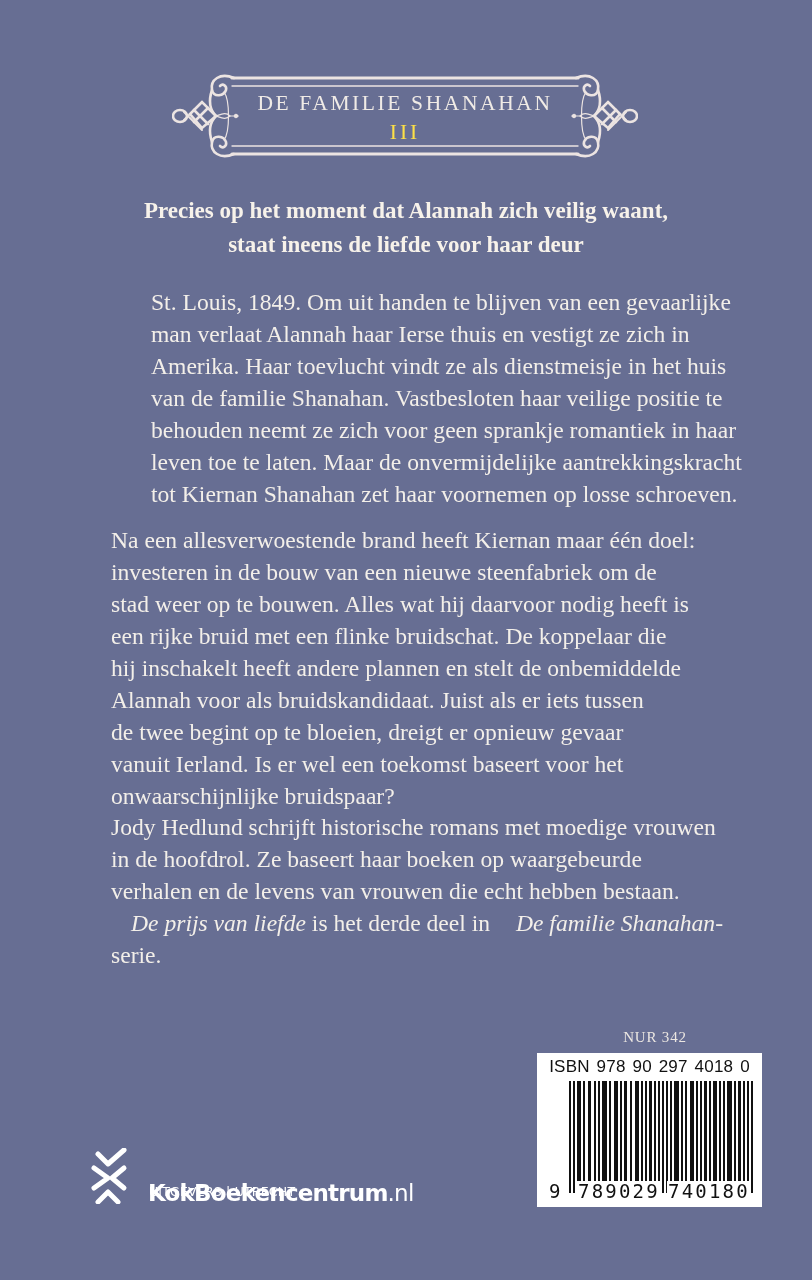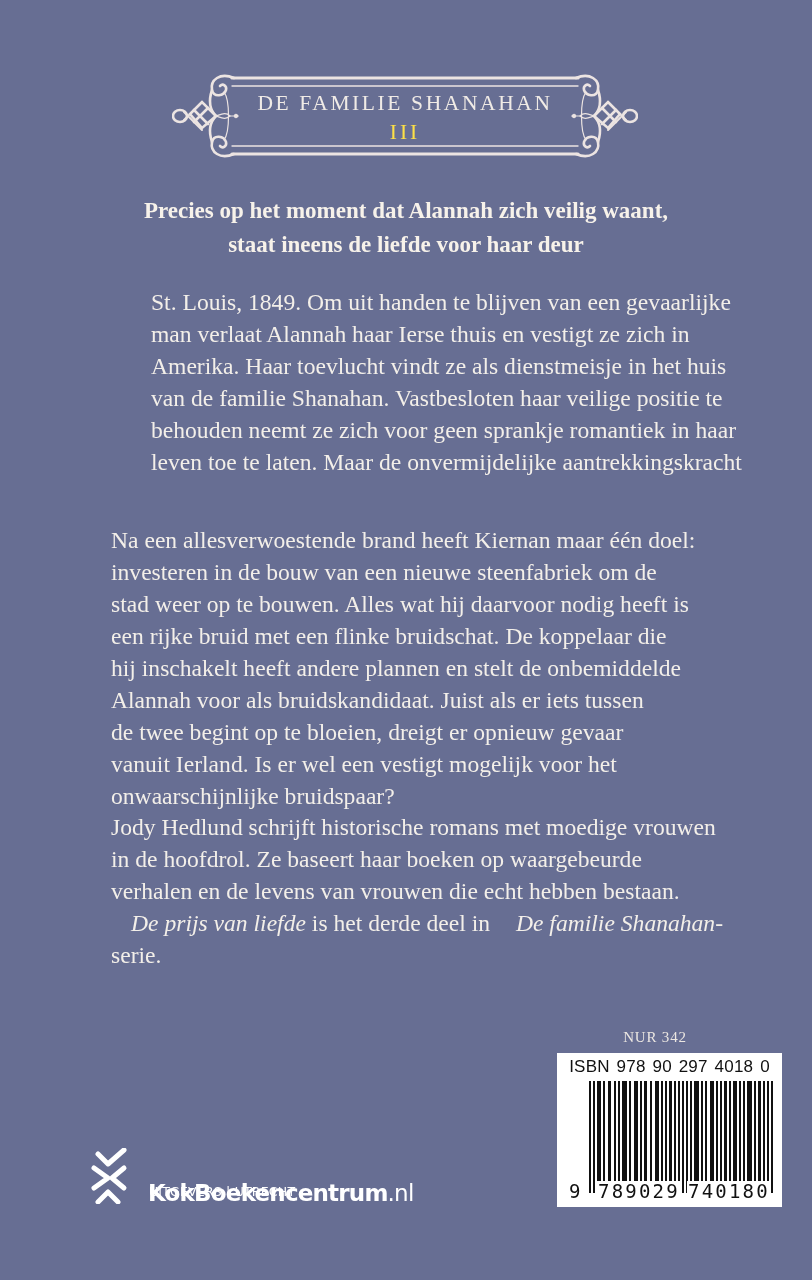--- a/index.html
+++ b/index.html
@@ -38,21 +38,20 @@
   #para2 { top: 524px; }
   #para3 { top: 811px; }
   .it { font-style: italic; margin-left: 20px; }
   .nur {
     position: absolute; left: 600px; width: 110px; top: 1029px;
     text-align: center; font-size: 15px; letter-spacing: 0.8px; color: #ece7e2;
   }
   .barcode-box {
     position: absolute; left: 537px; top: 1053px; width: 225px; height: 154px;
     background: #ffffff;
-    margin-left: 20px;
   }
   .isbn-label {
     position: absolute; left: 0; right: 0; top: 4px; text-align: center;
     font-family: "Liberation Sans", "DejaVu Sans", sans-serif;
     font-size: 17px; color: #111; letter-spacing: 0.2px; word-spacing: 2px;
   }
   .bars { position: absolute; left: 0; top: 28px; }
   .ean-digits {
     position: absolute; top: 128px;
     font-family: "DejaVu Sans Mono", "Liberation Mono", monospace;
@@ -132,31 +131,32 @@
   <div>staat ineens de liefde voor haar deur</div>
 </div>
 
 <div class="body-text" id="para1">
   <p>St. Louis, 1849. Om uit handen te blijven van een gevaarlijke</p>
   <p>man verlaat Alannah haar Ierse thuis en vestigt ze zich in</p>
   <p>Amerika. Haar toevlucht vindt ze als dienstmeisje in het huis</p>
   <p>van de familie Shanahan. Vastbesloten haar veilige positie te</p>
   <p>behouden neemt ze zich voor geen sprankje romantiek in haar</p>
   <p>leven toe te laten. Maar de onvermijdelijke aantrekkingskracht</p>
+  <p>tot Kiernan Shanahan zet haar voornemen op losse schroeven.</p>
 </div>
 
 <div class="body-text" id="para2">
   <p>Na een allesverwoestende brand heeft Kiernan maar één doel:</p>
   <p>investeren in de bouw van een nieuwe steenfabriek om de</p>
   <p>stad weer op te bouwen. Alles wat hij daarvoor nodig heeft is</p>
   <p>een rijke bruid met een flinke bruidschat. De koppelaar die</p>
   <p>hij inschakelt heeft andere plannen en stelt de onbemiddelde</p>
   <p>Alannah voor als bruidskandidaat. Juist als er iets tussen</p>
   <p>de twee begint op te bloeien, dreigt er opnieuw gevaar</p>
-  <p>vanuit Ierland. Is er wel een vestigt mogelijk voor het</p>
+  <p>vanuit Ierland. Is er wel een toekomst baseert voor het</p>
   <p>onwaarschijnlijke bruidspaar?</p>
 </div>
 
 <div class="body-text" id="para3">
   <p>Jody Hedlund schrijft historische romans met moedige vrouwen</p>
   <p>in de hoofdrol. Ze baseert haar boeken op waargebeurde</p>
   <p>verhalen en de levens van vrouwen die echt hebben bestaan.</p>
   <p><span class="it">De prijs van liefde</span><span> is het derde deel in </span><span class="it">De familie Shanahan-</span></p>
   <p>serie.</p>
 </div>

